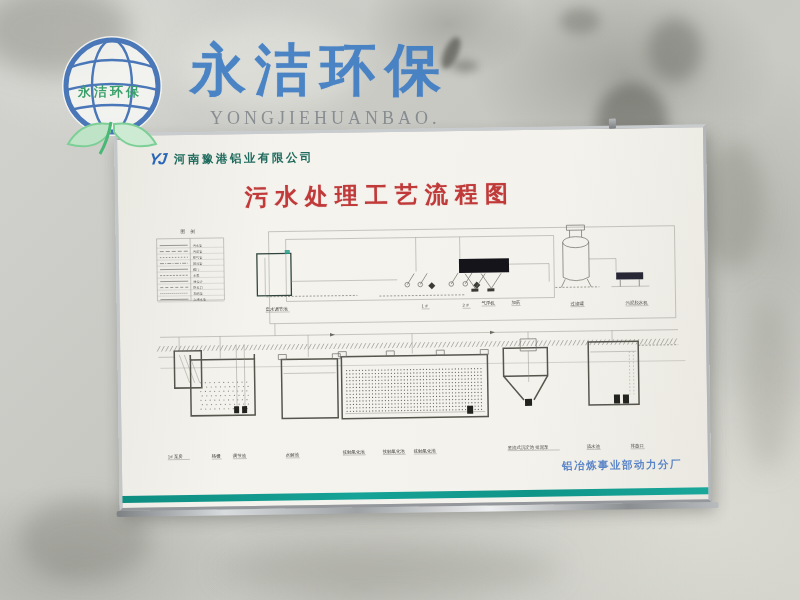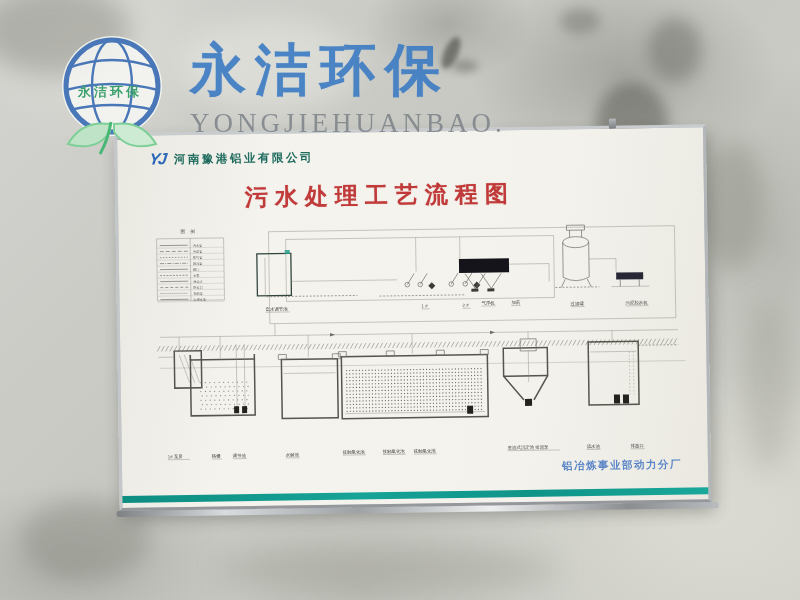--- a/index.html
+++ b/index.html
@@ -16,22 +16,22 @@
       radial-gradient(ellipse 300px 200px at 88% 85%, rgba(228,227,219,.6), transparent 70%),
       linear-gradient(135deg,#d3d4cf 0%,#c6c7c1 45%,#cccdc6 75%,#d2d2cb 100%);
   }
   .smudge{position:absolute;border-radius:50%;}
   
   .watermark{position:absolute;left:48px;top:28px;z-index:30;display:flex;align-items:flex-start;pointer-events:none;}
   .wm-logo{width:128px;height:132px;position:relative;flex:0 0 auto;}
   .wm-text{margin-left:14px;margin-top:14px;}
   .wm-cn{font-size:56px;font-weight:900;color:#3f7dc4;letter-spacing:9px;line-height:1;opacity:.92;
          text-shadow:0 0 1px rgba(63,125,196,.6);}
-  .wm-en{font-family:"Liberation Serif",serif;font-size:27px;color:#787e85;letter-spacing:4px;
-         margin-top:10px;opacity:.8;}
+  .wm-en{font-family:"Liberation Serif",serif;font-size:18px;color:#787e85;letter-spacing:4px;
+         margin-top:10px;opacity:.8;margin-left:20px;}
   
   .poster{
     position:absolute;left:114px;top:133px;width:586px;height:372px;z-index:10;
     transform:rotate(-0.85deg);transform-origin:top left;
     background:linear-gradient(100deg,#e9e8e1 0%,#f4f3ee 25%,#f3f2ec 70%,#eae8e1 100%);
     border:3px solid;border-color:#c9ccce #b4b7ba #94979b #c4c7c9;
     box-shadow:3px 9px 16px rgba(40,40,36,.32);
   }
   .frame-bottom{position:absolute;left:-6px;right:-10px;bottom:-9px;height:6px;z-index:11;
     background:linear-gradient(90deg,#7e8184,#d9dcde 18%,#9fa2a5 40%,#eceeef 62%,#8b8e91 85%,#b9bcbe);

